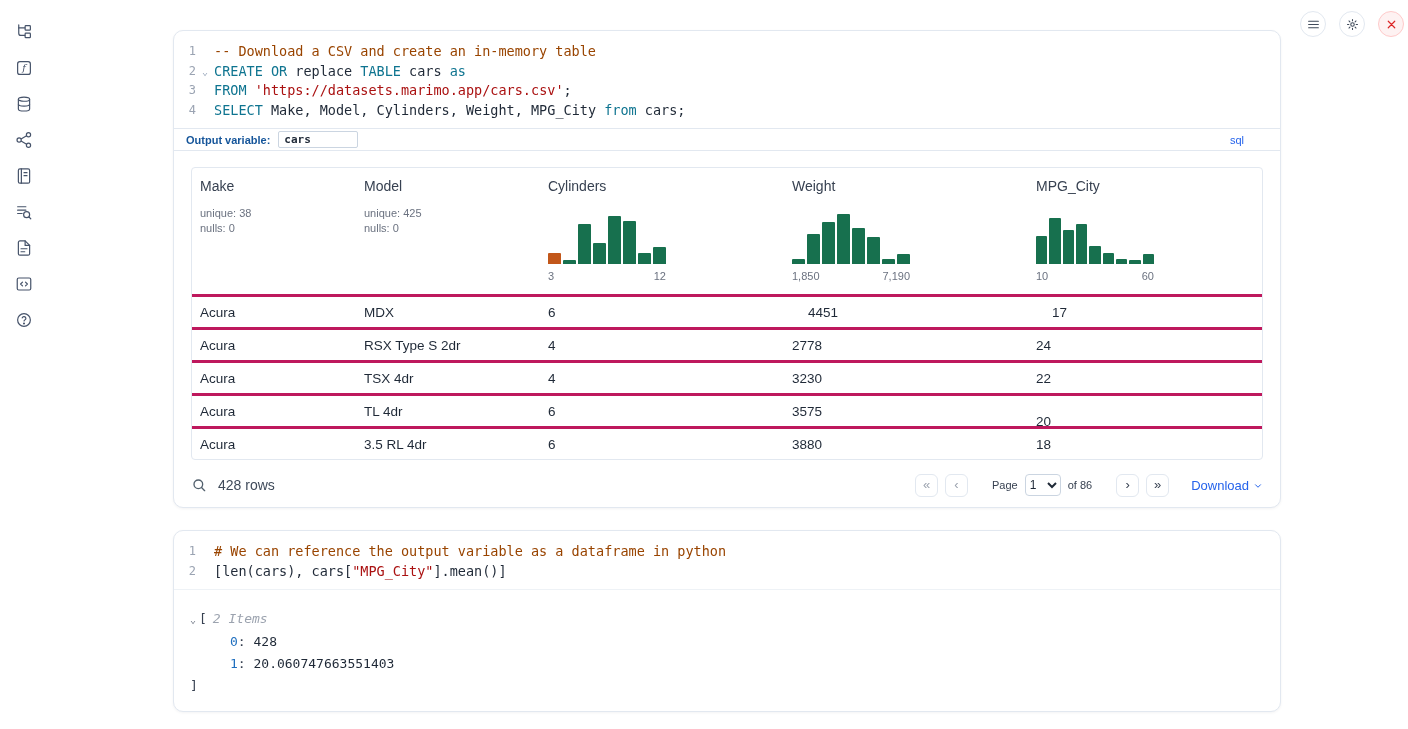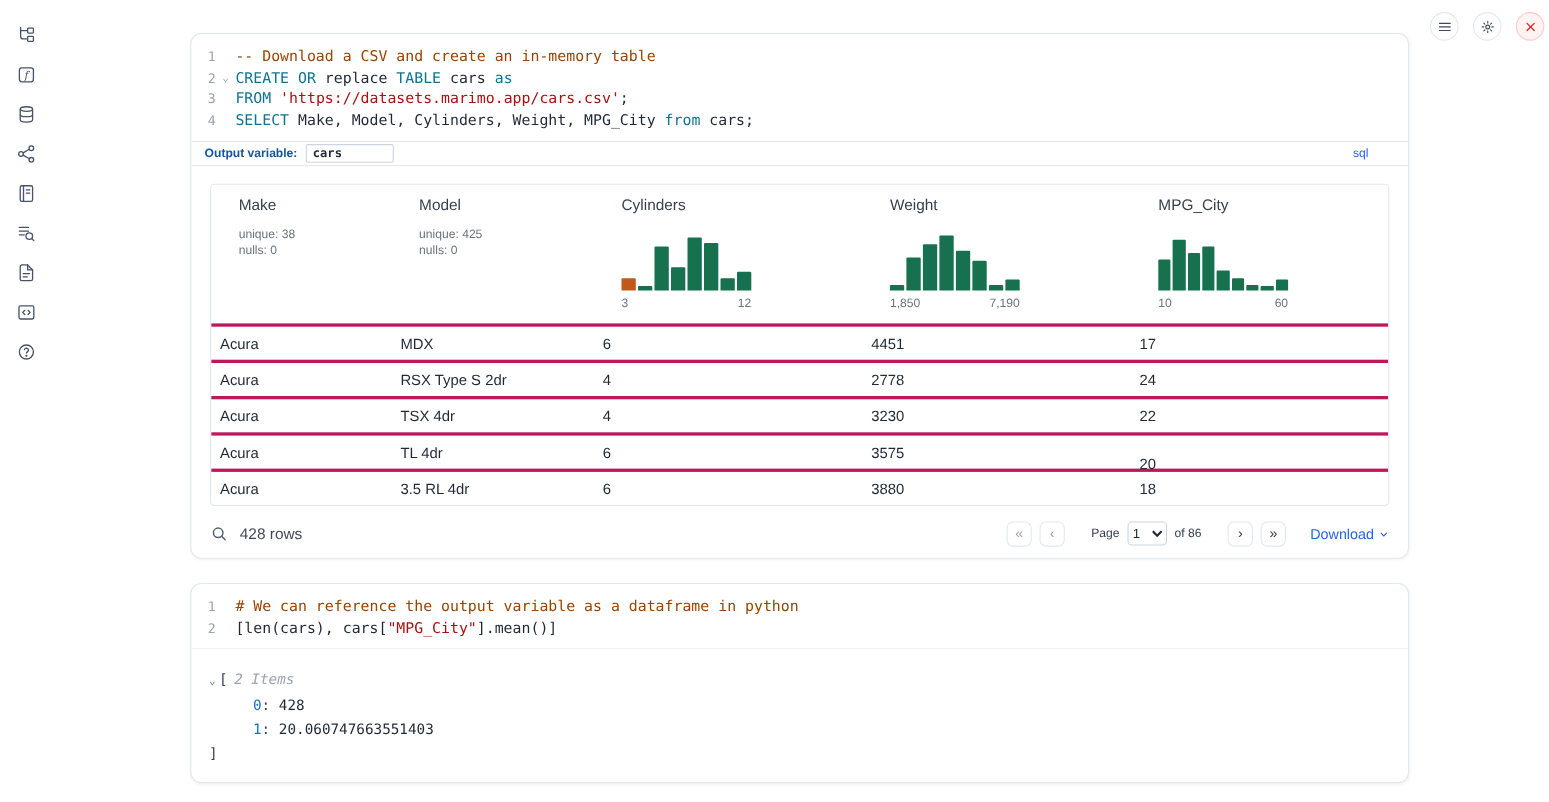--- a/index.html
+++ b/index.html
@@ -231,21 +231,21 @@
     </div>
 
   <div class="outvar-row">
     <span class="outvar-label">Output variable:</span>
     <input class="outvar-input" value="cars" style="">
     <span class="lang-badge">sql</span>
   </div>
 
   <div class="data-table">
     <div class="thead">
-        <div class="th-cell" style="width: 164px; margin-left: 17px;">
+        <div class="th-cell" style="width: 164px;">
           <div class="col-name">Make</div>
           <div class="col-stats">
             <div class="col-stat">unique: 38</div>
             <div class="col-stat">nulls: 0</div>
           </div>
         </div>
         <div class="th-cell" style="width: 184px;">
           <div class="col-name">Model</div>
           <div class="col-stats">
             <div class="col-stat">unique: 425</div>
@@ -309,21 +309,21 @@
               <span>60</span>
             </div>
           </div>
         </div>
       </div>
     <div class="tbody">
         <div class="t-row">
           <div class="t-cell" style="width: 164px;">Acura</div>
           <div class="t-cell" style="width: 184px;">MDX</div>
           <div class="t-cell" style="width: 244px;">6</div>
-          <div class="t-cell" style="width: 244px;">4451</div>
+          <div class="t-cell" style="width: 244px; margin-left: 16px;">4451</div>
           <div class="t-cell" style="width: 236px;">17</div>
         </div>
         <div class="t-row">
           <div class="t-cell" style="width: 164px;">Acura</div>
           <div class="t-cell" style="width: 184px;">RSX Type S 2dr</div>
           <div class="t-cell" style="width: 244px;">4</div>
           <div class="t-cell" style="width: 244px;">2778</div>
           <div class="t-cell" style="width: 236px;">24</div>
         </div>
         <div class="t-row">

